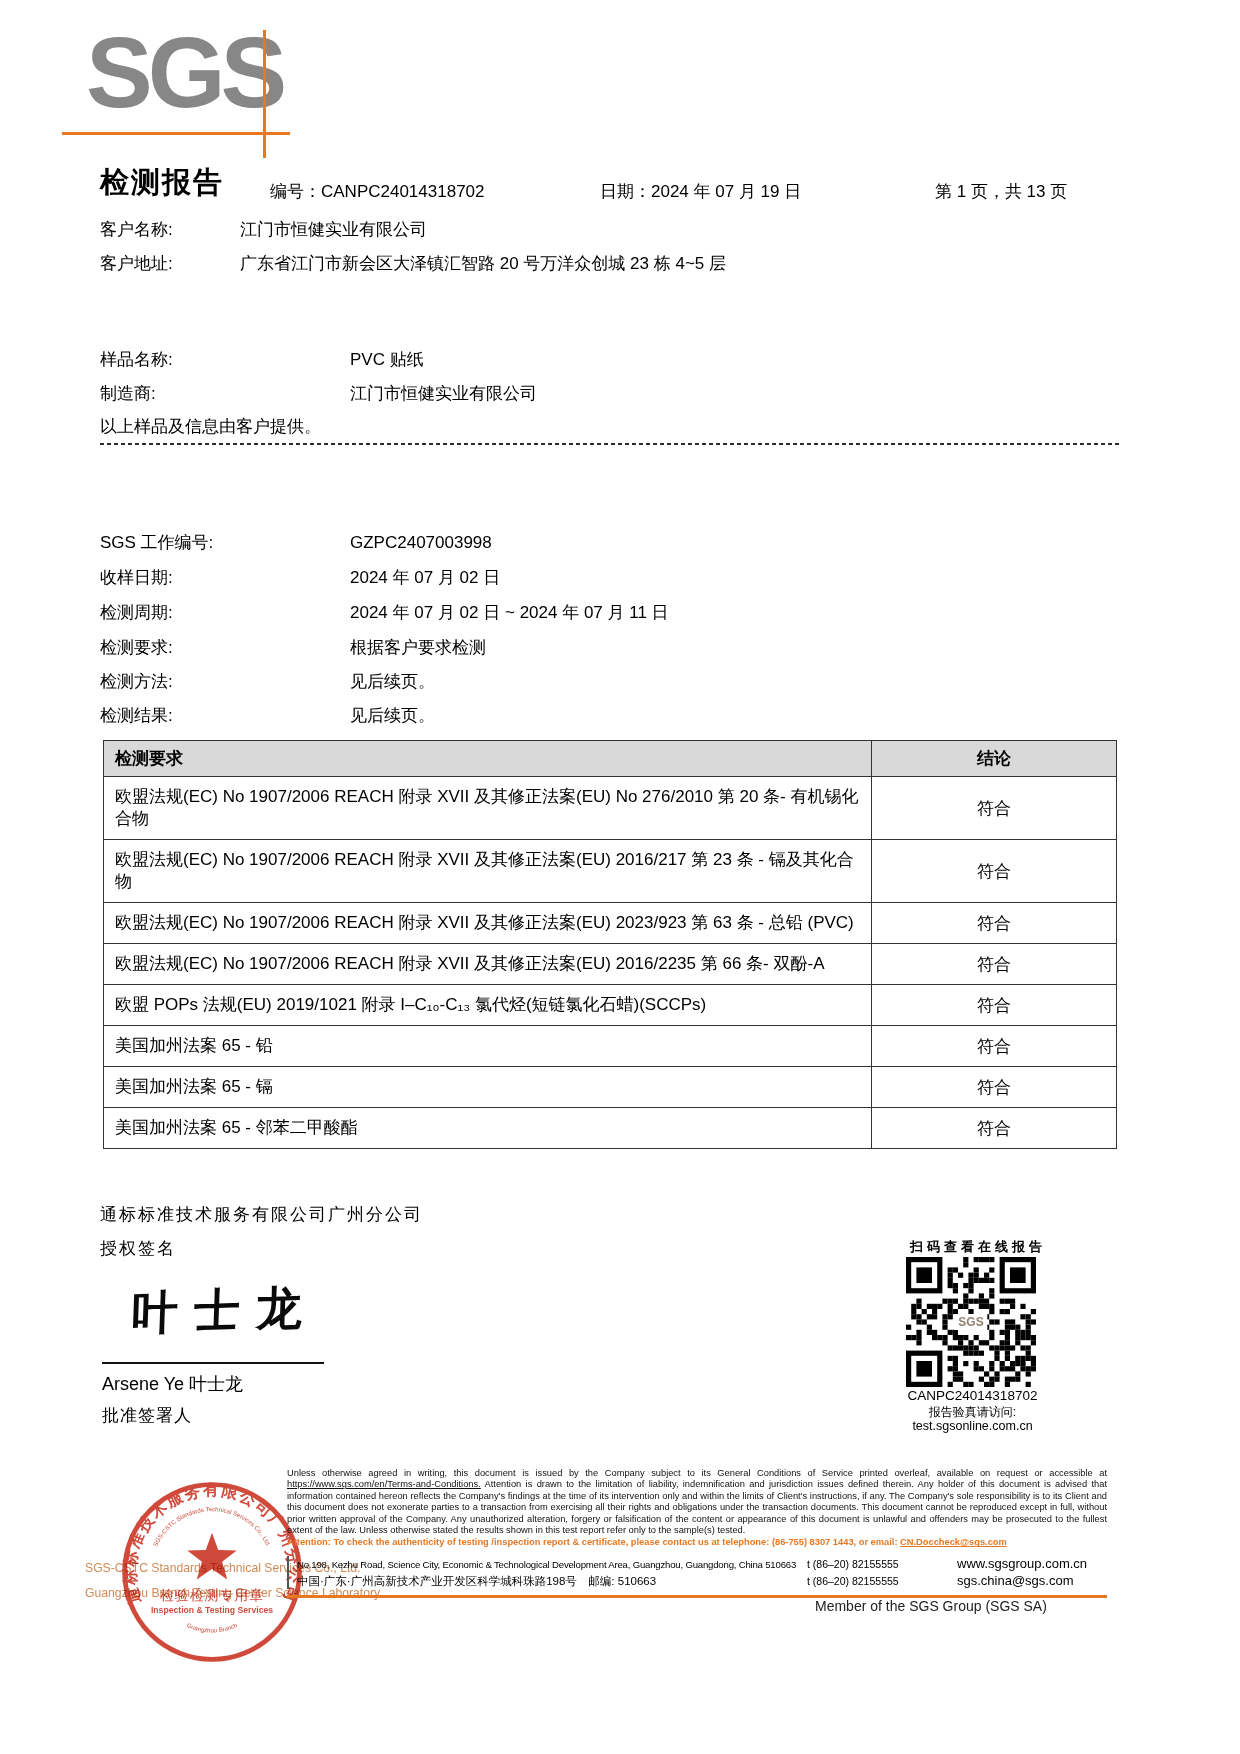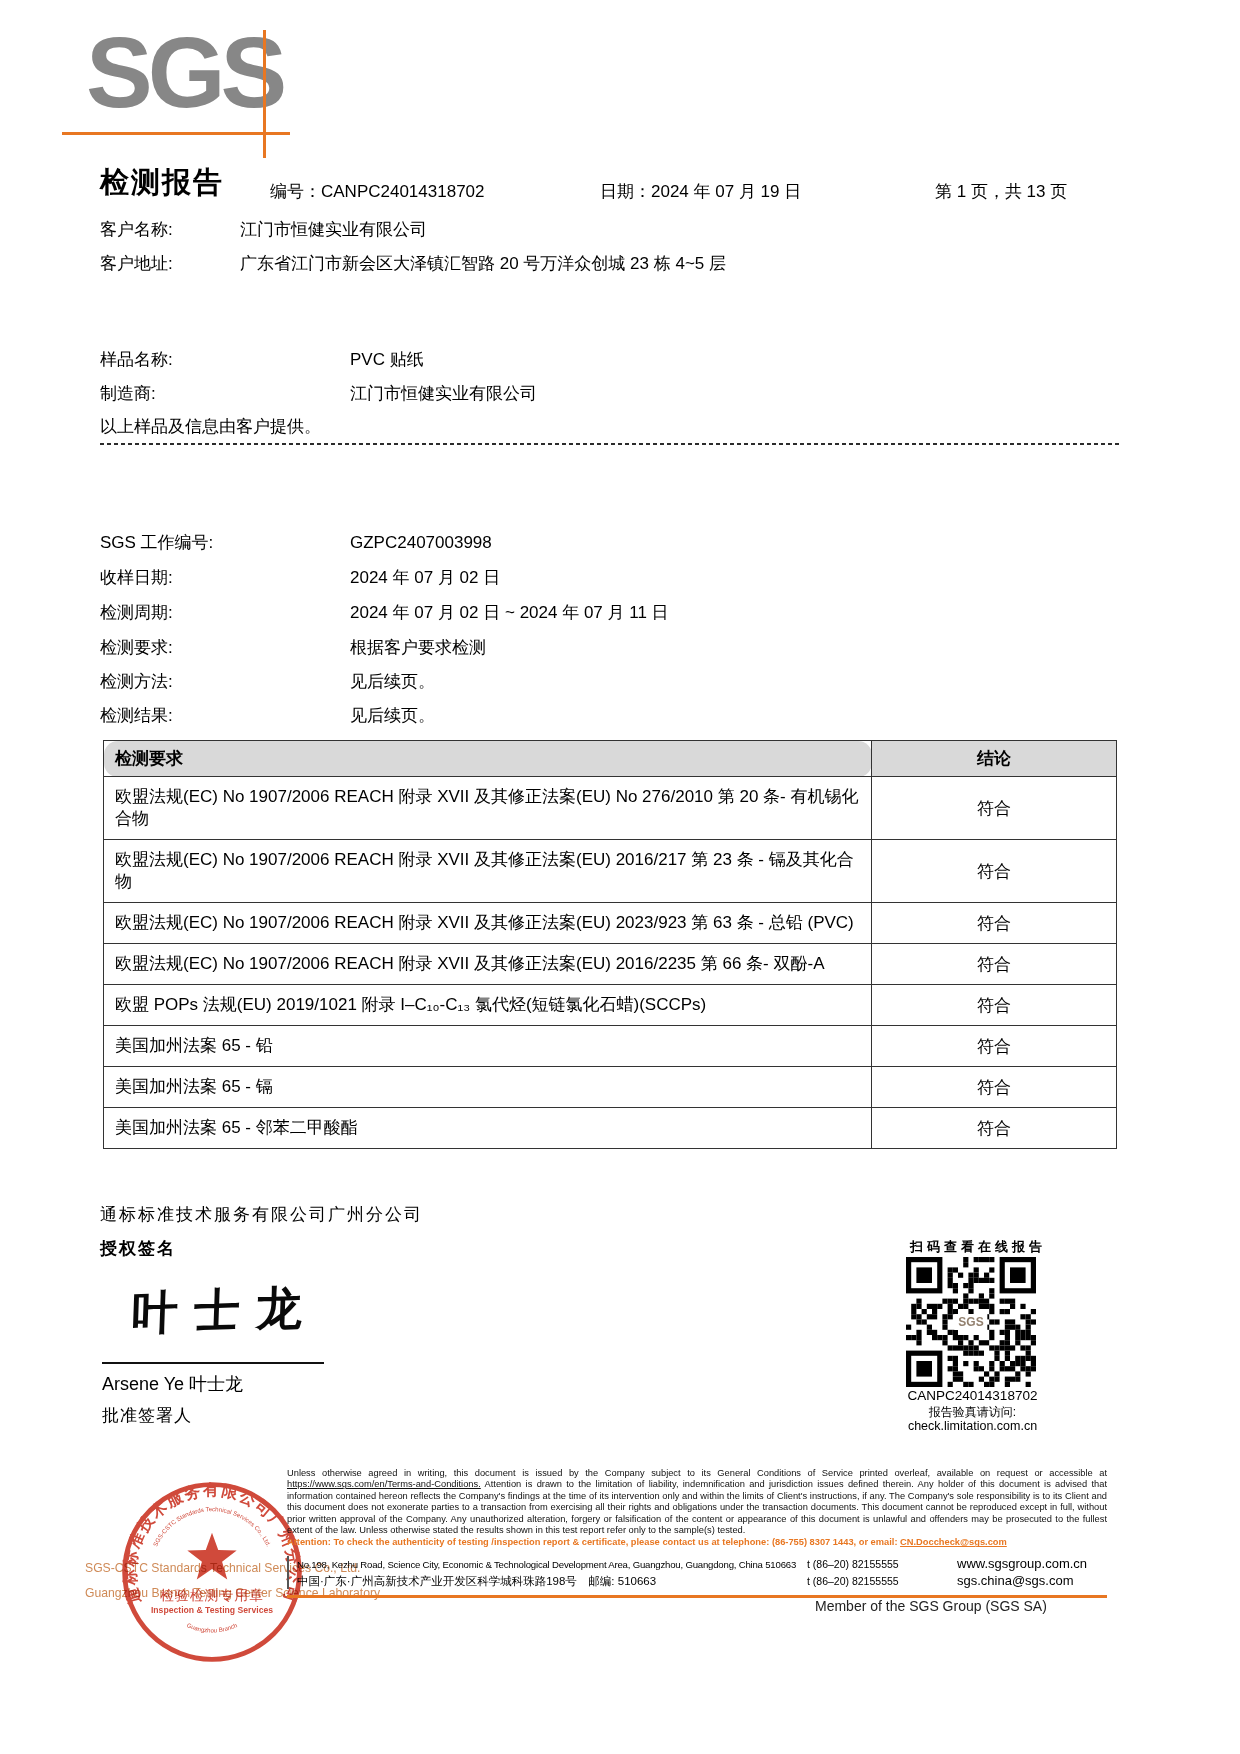--- a/index.html
+++ b/index.html
@@ -22,26 +22,26 @@
   .client-row .lbl{width:140px;}
   .wide-row .lbl{width:250px;}
   .note-row{position:absolute;left:100px;font-size:17px;}
   .dashed{position:absolute;left:100px;top:443px;width:1040px;height:2px;
     background:repeating-linear-gradient(90deg,#2b2b2b 0 4px,transparent 4px 7px);}
   
   .results{position:absolute;left:103px;top:740px;width:1014px;border-collapse:collapse;
     font-size:17px;}
   .results th,.results td{border:1.6px solid #333;}
   .results th{background:#d9d9d9;font-weight:bold;height:33px;}
-  .results th.h-req{text-align:left;padding-left:11px;border-radius:14px;}
+  .results th.h-req{text-align:left;padding-left:11px;}
   .results td.req{padding:9px 11px;line-height:22px;text-align:left;}
   .results td.con{text-align:center;width:242px;}
   
   .sig-company{position:absolute;left:100px;top:1203px;font-size:17px;letter-spacing:2px;}
-  .sig-auth{position:absolute;left:100px;top:1237px;font-size:17px;letter-spacing:2px;font-weight:bold;}
+  .sig-auth{position:absolute;left:100px;top:1237px;font-size:17px;letter-spacing:2px;}
   .sig-art{position:absolute;left:132px;top:1280px;font-size:46px;font-weight:800;
     letter-spacing:16px;transform:rotate(-2deg) skewX(-4deg);color:#0a0a0a;
     font-family:"DejaVu Sans","Liberation Sans",sans-serif;}
   .sig-line{position:absolute;left:102px;top:1362px;width:222px;height:0;border-top:2.5px solid #111;}
   .signer{position:absolute;left:102px;top:1372px;font-size:18px;}
   .signer-role{position:absolute;left:102px;top:1404px;font-size:17px;letter-spacing:1px;}
   
   .qr-caption{position:absolute;left:890px;top:1238px;width:176px;text-align:center;
     font-size:13px;letter-spacing:4px;font-weight:bold;white-space:nowrap;}
   .qr-box{position:absolute;left:906px;top:1257px;width:130px;height:130px;}
@@ -390,21 +390,21 @@
           <rect x="100" y="10" width="15" height="15" fill="#000"></rect>
           <rect x="0" y="90" width="35" height="35" fill="#000"></rect>
           <rect x="5" y="95" width="25" height="25" fill="#fff"></rect>
           <rect x="10" y="100" width="15" height="15" fill="#000"></rect>
         </svg>
       </div>
     <span class="qr-center">SGS</span>
   </div>
   <div class="qr-code-text">CANPC24014318702</div>
   <div class="qr-verify-label">报告验真请访问:</div>
-  <div class="qr-verify-url">check.limitation.com.cn</div>
+  <div class="qr-verify-url">test.sgsonline.com.cn</div>
 
   <div class="footer-co footer-co1">SGS-CSTC Standards Technical Services Co., Ltd.</div>
   <div class="footer-co footer-co2">Guangzhou Branch Testing Center Science Laboratory.</div>
 
   <svg class="stamp" viewBox="0 0 200 200">
     <defs>
       <path id="arcTop" d="M 24.8,127.4 A 80,80 0 1 1 175.2,127.4" fill="none"></path>
       <path id="arcInnerTop" d="M 38,110.9 A 63,63 0 1 1 162,110.9" fill="none"></path>
       <path id="arcInnerBottom" d="M 42.9,126.6 A 63,63 0 0 0 157.1,126.6" fill="none"></path>
     </defs>

